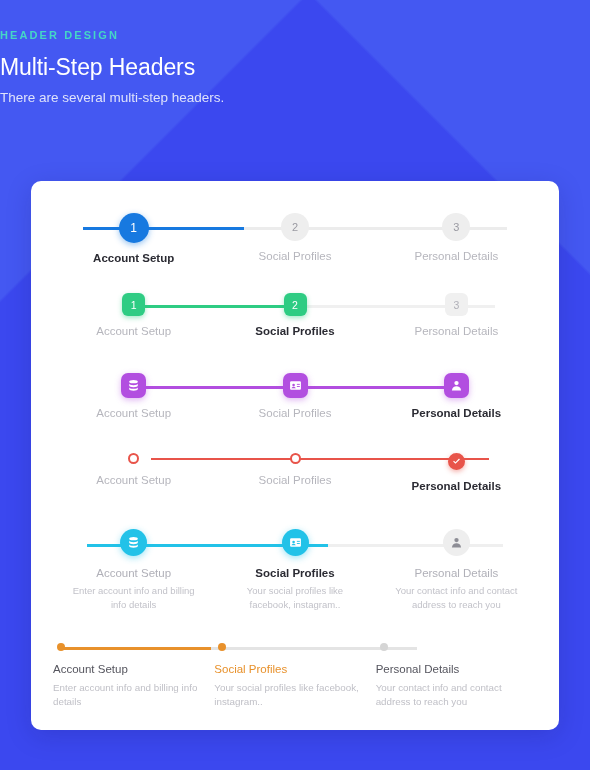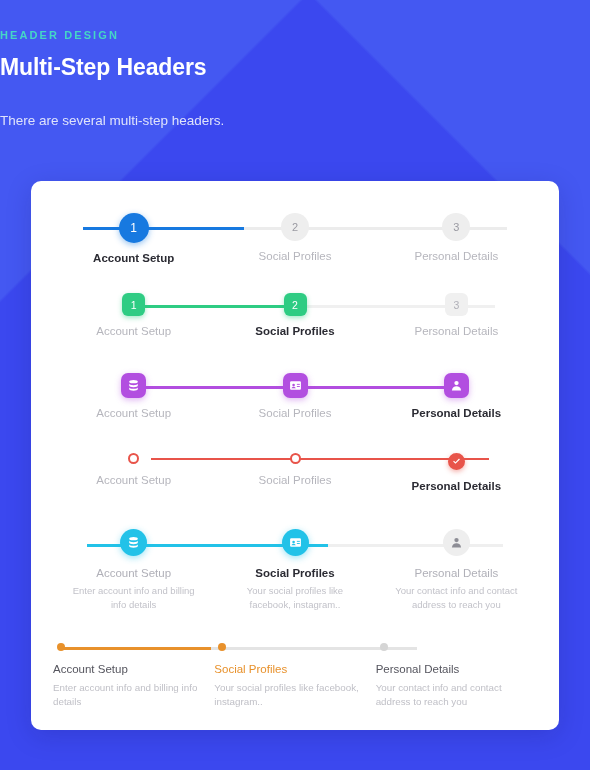--- a/index.html
+++ b/index.html
@@ -28,29 +28,29 @@
   .eyebrow {
     color: #45d6c6;
     font-size: 11px;
     font-weight: bold;
     letter-spacing: 2.1px;
     text-transform: uppercase;
   }
   .hero-title {
     color: #ffffff;
     font-size: 23px;
-    font-weight: bold;
+    font-weight: normal;
     margin-top: 13px;
     letter-spacing: -0.1px;
   }
   .hero-sub {
     color: #dfe3fb;
     font-size: 13.5px;
     line-height: 21px;
-    margin-top: 29px;
+    margin-top: 6px;
   }
 
   .card {
     position: absolute;
     left: 31px; top: 181px;
     width: 528px; height: 549px;
     background: #ffffff;
     border-radius: 10px;
     box-shadow: 0 6px 26px rgba(20,20,90,0.17);
     padding: 0 22px;

